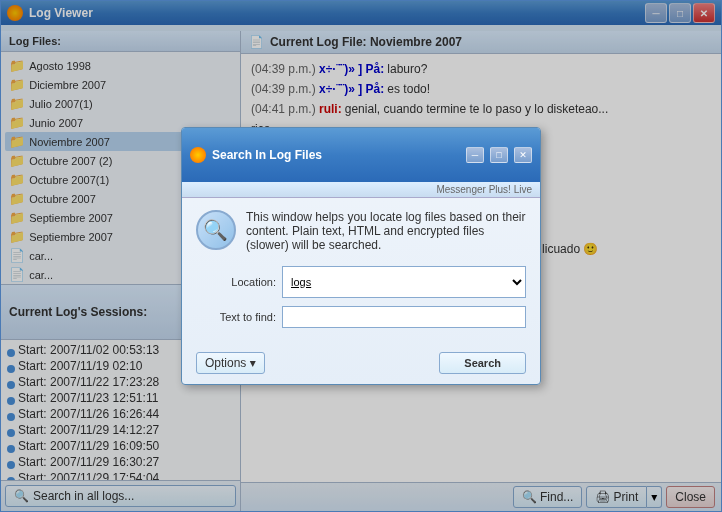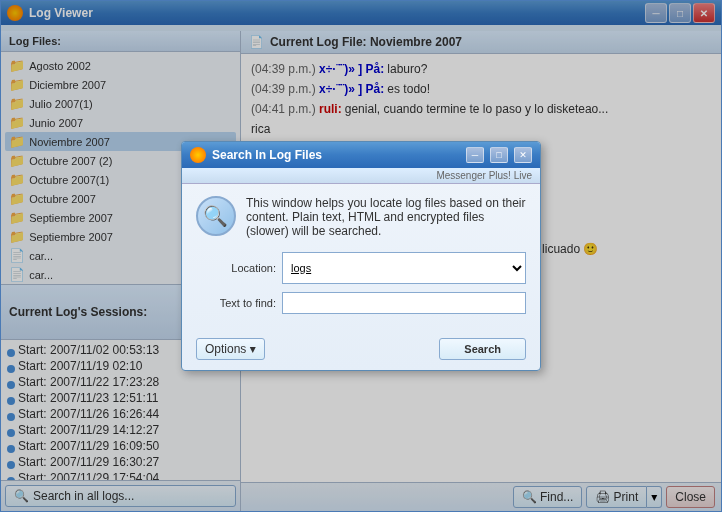--- a/index.html
+++ b/index.html
@@ -215,21 +215,21 @@
     }
     .modal {
       background: linear-gradient(180deg, #f0f5fb, #e5eef8);
       border: 1px solid #5a8ab5;
       border-radius: 4px;
       width: 360px;
       box-shadow: 3px 3px 10px rgba(0,0,0,0.3);
     }
     .modal-title-bar {
       background: linear-gradient(180deg, #5b9bd5 0%, #3a7cc4 50%, #2b6ab7 100%);
-      padding: 5px 8px;
+      padding: 19px 8px;
       display: flex; align-items: center; gap: 6px;
       border-radius: 3px 3px 0 0;
     }
     .modal-title-icon {
       width: 16px; height: 16px;
       background: radial-gradient(circle, #ffcc00, #ff6600);
       border-radius: 50%;
     }
     .modal-title-text {
       color: white; font-weight: bold; font-size: 12px; flex: 1;
@@ -330,21 +330,21 @@
     </div>
   </div>
 
   <div class="main-content">
 
     <div class="left-panel">
       <div class="left-panel-header">Log Files:</div>
       <div class="log-files-list" id="log-list">
           <div class="log-item">
             <span style="font-size:13px;">📁</span>
-            <span class="log-item-text">Agosto 2002</span>
+            <span class="log-item-text">Agosto 1998</span>
           </div>
           <div class="log-item">
             <span style="font-size:13px;">📁</span>
             <span class="log-item-text">Diciembre 2007</span>
           </div>
           <div class="log-item">
             <span style="font-size:13px;">📁</span>
             <span class="log-item-text">Julio 2007(1)</span>
           </div>
           <div class="log-item">

